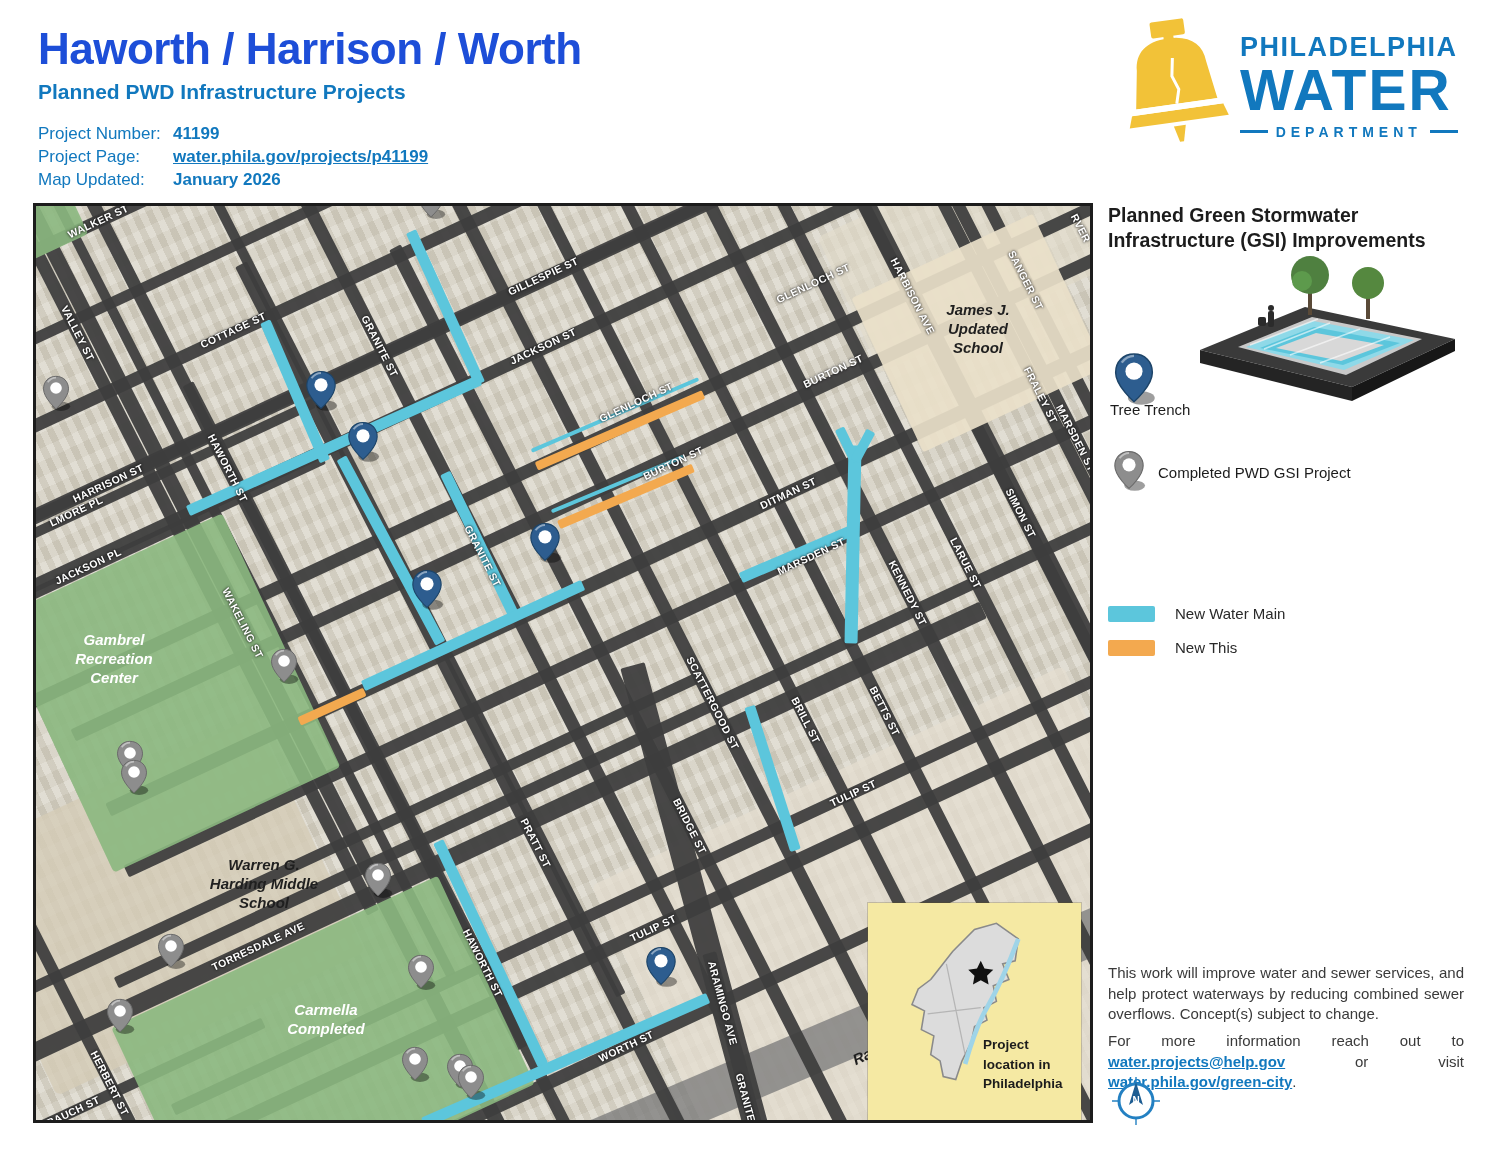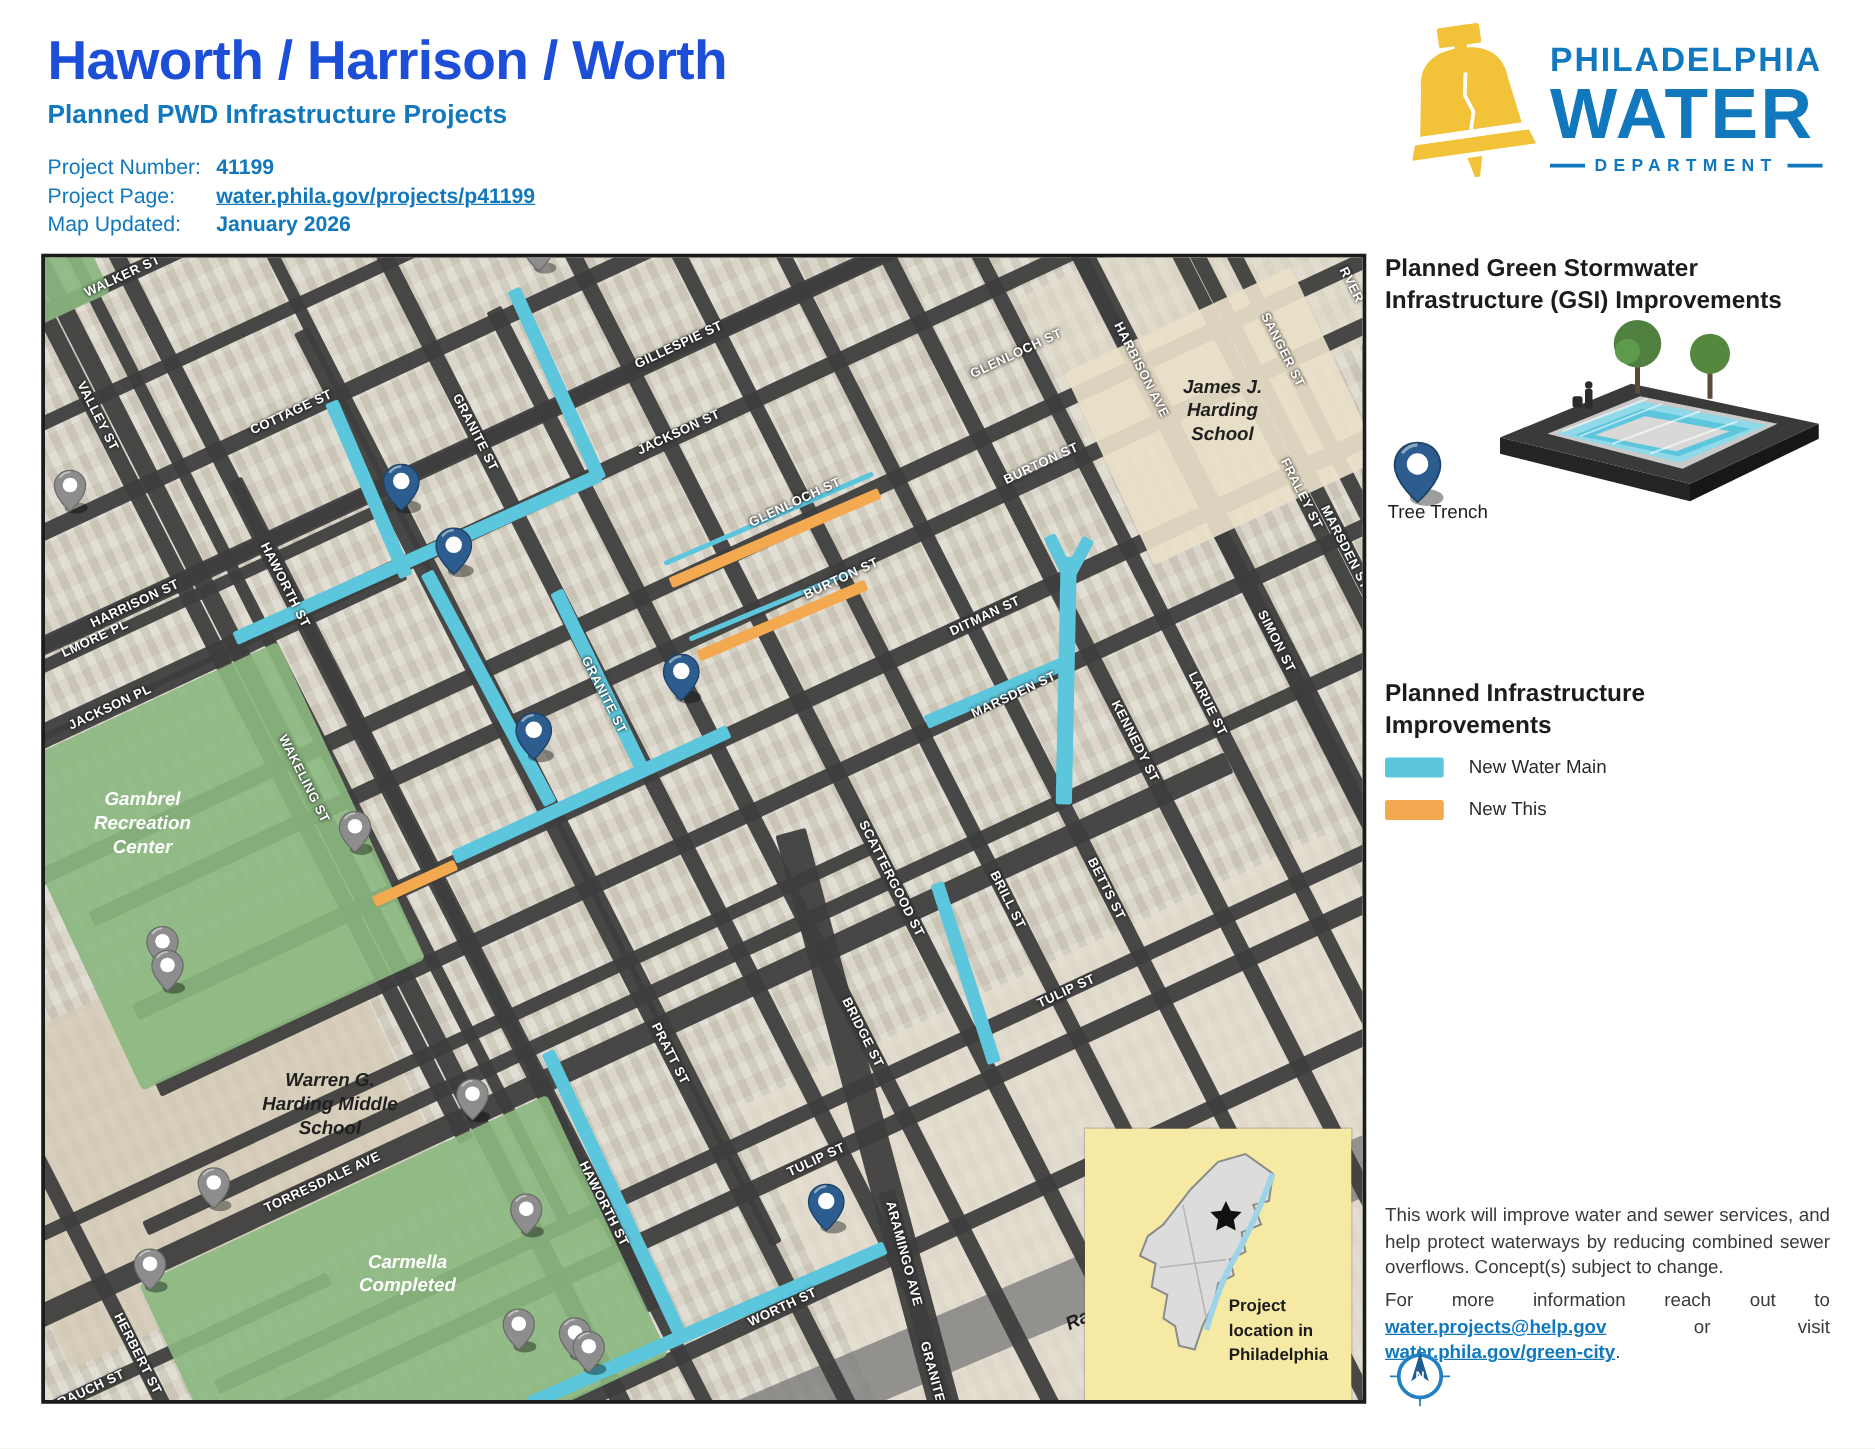--- a/index.html
+++ b/index.html
@@ -226,21 +226,21 @@
       <div class="street-label" style="left: 617px; top: 722px; transform: translate(-50%, -50%) rotate(-25deg);">TULIP ST</div>
       <div class="street-label" style="left: 222px; top: 740px; transform: translate(-50%, -50%) rotate(-25deg);">TORRESDALE AVE</div>
       <div class="street-label" style="left: 590px; top: 840px; transform: translate(-50%, -50%) rotate(-25deg);">WORTH ST</div>
       <div class="street-label" style="left: 447px; top: 757px; transform: translate(-50%, -50%) rotate(63deg);">HAWORTH ST</div>
       <div class="street-label" style="left: 687px; top: 797px; transform: translate(-50%, -50%) rotate(75deg);">ARAMINGO AVE</div>
       <div class="street-label" style="left: 74px; top: 877px; transform: translate(-50%, -50%) rotate(63deg);">HERBERT ST</div>
       <div class="street-label" style="left: 37px; top: 905px; transform: translate(-50%, -50%) rotate(-25deg);">RAUCH ST</div>
       <div class="street-label" style="left: 712px; top: 900px; transform: translate(-50%, -50%) rotate(75deg);">GRANITE ST</div>
       <div class="place-label" style="left: 942px; top: 95px; color: rgb(31, 31, 31); transform: translate(-50%, 0px) rotate(0deg);">
         <div>James J.</div>
-        <div>Harding</div>
+        <div>Updated</div>
         <div>School</div>
       </div>
       <div class="place-label" style="left: 78px; top: 425px; color: rgb(255, 255, 255); transform: translate(-50%, 0px) rotate(0deg);">
         <div>Gambrel</div>
         <div>Recreation</div>
         <div>Center</div>
       </div>
       <div class="place-label" style="left: 228px; top: 650px; color: rgb(31, 31, 31); transform: translate(-50%, 0px) rotate(0deg);">
         <div>Warren G.</div>
         <div>Harding Middle</div>
@@ -396,22 +396,30 @@
   </div>
 
   <div id="tree-pin"><svg width="44" height="55" viewBox="0 0 36 44">
         <ellipse cx="24" cy="38" rx="11" ry="5.5" fill="rgba(0,0,0,.38)"></ellipse>
         <path d="M18 2 C27 2 33 8.5 33 17 C33 28 18 41 18 41 C18 41 3 28 3 17 C3 8.5 9 2 18 2 Z" fill="#2d5d8f" stroke="#1d4468" stroke-width="1.2"></path>
         <path d="M8 9 C11 5 15 3.5 18 3.5" stroke="rgba(255,255,255,.45)" stroke-width="2" fill="none"></path>
         <circle cx="18" cy="16" r="7" fill="#fff"></circle>
       </svg></div>
   <div id="tree-label">Tree Trench</div>
 
-
-  <div id="infra-h" class="side-h" style="width:280px">Planned Infrastructure Improvements</div>
+  <div id="done-row">
+    <span id="done-pin"><svg width="34" height="43" viewBox="0 0 36 44">
+          <ellipse cx="24" cy="38" rx="11" ry="5.5" fill="rgba(0,0,0,.38)"></ellipse>
+          <path d="M18 2 C27 2 33 8.5 33 17 C33 28 18 41 18 41 C18 41 3 28 3 17 C3 8.5 9 2 18 2 Z" fill="#8d8d8d" stroke="#6a6a6a" stroke-width="1.2"></path>
+          <path d="M8 9 C11 5 15 3.5 18 3.5" stroke="rgba(255,255,255,.45)" stroke-width="2" fill="none"></path>
+          <circle cx="18" cy="16" r="7" fill="#fff"></circle>
+        </svg></span>
+    <span id="done-label">Completed PWD GSI Project</span>
+  </div>
+
 
   <div id="legend">
     <div class="legend-row">
       <span class="legend-swatch" style="background: rgb(92, 198, 220);"></span>
       <span class="legend-label">New Water Main</span>
     </div>
     <div class="legend-row">
       <span class="legend-swatch" style="background: rgb(243, 169, 79);"></span>
       <span class="legend-label">New This</span>
     </div>

